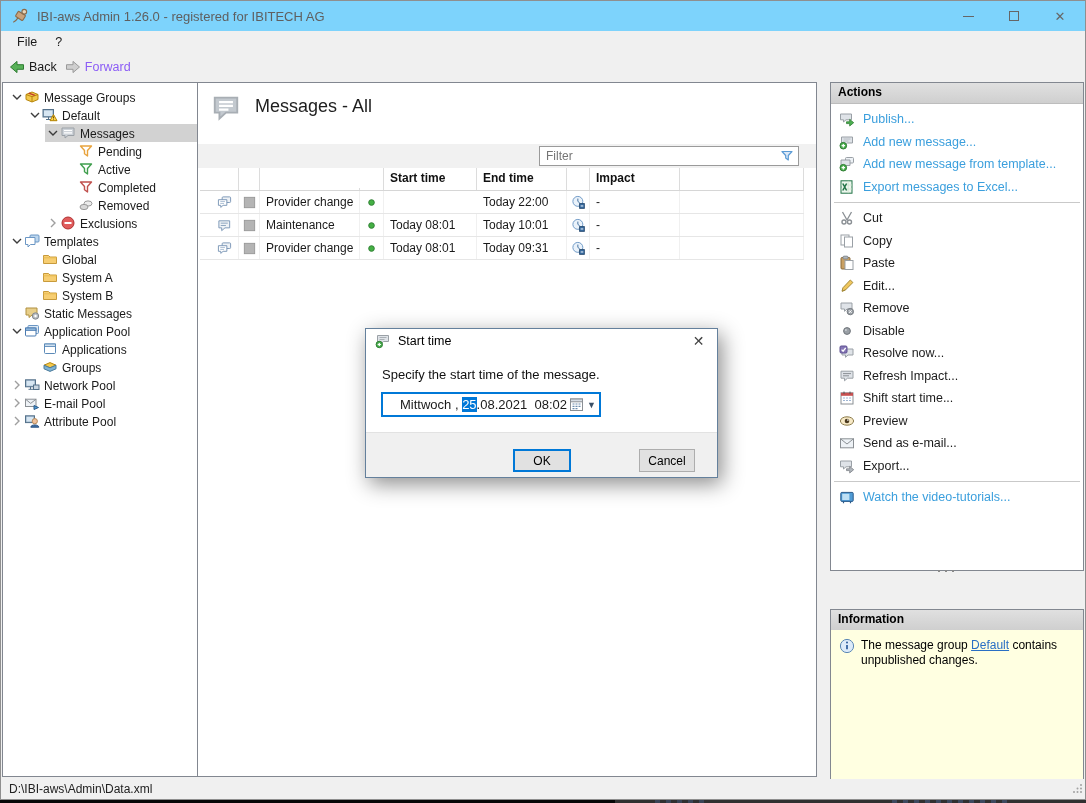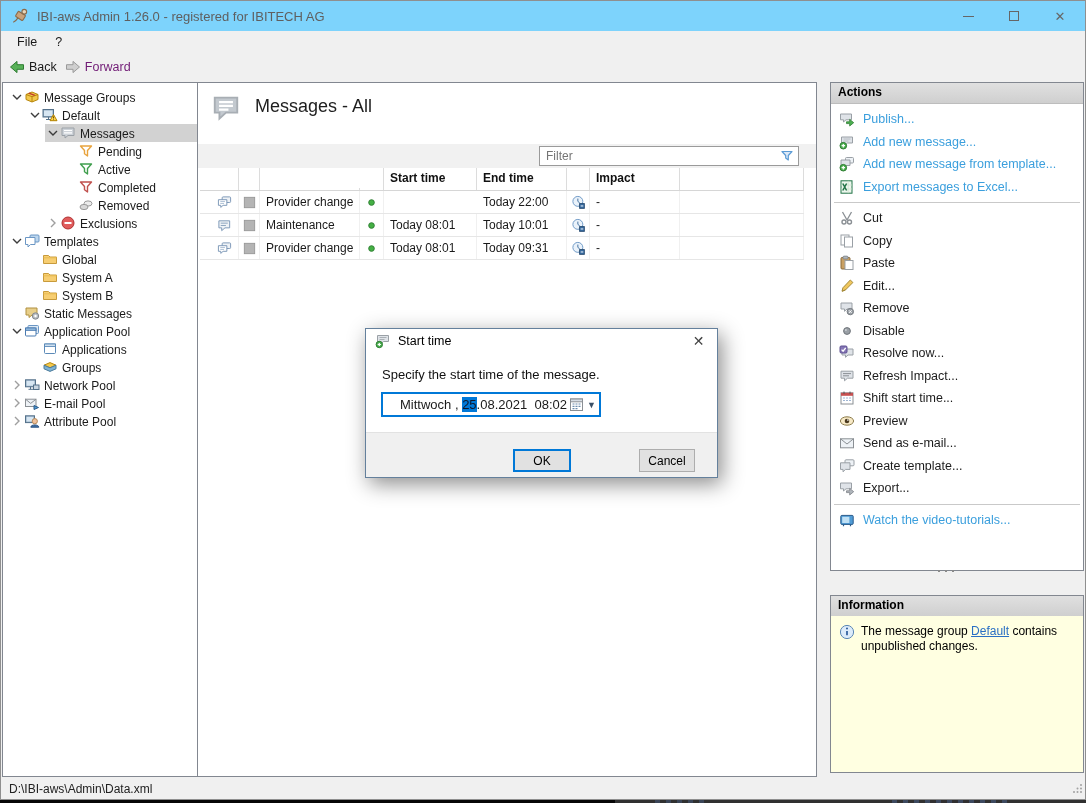--- a/index.html
+++ b/index.html
@@ -15,21 +15,21 @@
   .win-btn{width:46px;height:30px;display:flex;align-items:center;justify-content:center;color:#666;cursor:pointer}
   .g-min{width:11px;height:1px;background:#666}
   .g-max{width:10px;height:10px;border:1px solid #666;box-sizing:border-box}
   .g-close{font-size:13px;line-height:13px}
   #menubar{position:absolute;left:1px;top:31px;width:1084px;height:22px;background:#f0f0f0;display:flex;align-items:center}
   .menu-item{padding:0 9px;height:22px;line-height:22px;font-size:12.5px;cursor:pointer}
   .menu-item:first-child{margin-left:7px}
   #toolbar{position:absolute;left:1px;top:53px;width:1084px;height:28px;background:#f0f0f0;display:flex;align-items:center}
   .tool-btn{display:flex;align-items:center;margin-left:8px;font-size:12.5px;cursor:pointer}
   .tool-btn .lbl{margin-left:4px}
-  #tool-forward .lbl{color:#701a75}
+  #tool-forward .lbl{color:#8b5cf6}
   
   .panel{position:absolute;background:#fff;border:1px solid #828790;box-sizing:border-box}
   .panel-header{height:20px;background:linear-gradient(#e0e0e0,#cfcfcf);border-bottom:1px solid #bdbdbd;
                 font-weight:bold;font-size:12px;line-height:19px;padding-left:7px;color:#000}
   
   #nav-panel{left:2px;top:82px;width:199px;height:695px}
   .tree{padding-top:5px}
   .tree-row{display:flex;align-items:center;height:18px;cursor:default;white-space:nowrap}
   .tree-indent{flex:none}
   .tree-hl{display:flex;align-items:center;flex:1;height:18px;min-width:0}
@@ -60,21 +60,21 @@
   .action-list{padding-top:4px}
   .action-row{display:flex;align-items:center;height:22.5px;padding-left:8px;font-size:12.5px;
               color:#1c1c1c;cursor:pointer;white-space:nowrap}
   .action-row.link{color:#3b9fdd}
   .action-row .ic{margin-right:8px}
   .action-sep{border-top:1px solid #c9c9c9;margin:4px 3px}
   
   #splitter{position:absolute;left:938px;top:568px;width:40px;height:5px;display:flex;align-items:center;cursor:row-resize}
   #splitter i{width:2px;height:2px;background:#8a8a8a;margin-right:5px}
   
-  #info-panel{left:830px;top:595px;width:254px;height:178px}
+  #info-panel{left:830px;top:609px;width:254px;height:178px}
   #info-body{position:absolute;left:0;top:20px;right:0;bottom:0;background:#ffffe1;display:flex;padding:8px 6px 0 8px;box-sizing:border-box}
   #info-text{margin-left:6px;line-height:15px;font-size:12px;color:#000}
   #info-text a{color:#2a6fc4;text-decoration:underline;cursor:pointer}
   
   #statusbar{position:absolute;left:1px;top:779px;width:1084px;height:20px;background:#f0f0f0}
   #status-path{position:absolute;left:8px;top:3px;font-size:12px;color:#222}
   #grip{position:absolute;right:2px;bottom:2px}
   #taskbar-sliver{position:absolute;left:0;top:800px;width:1086px;height:3px;
       background:linear-gradient(to right,#060606 0,#060606 615px,#303030 615px,#303030 100%)}
   #taskbar-sliver b{position:absolute;top:0;height:3px;display:block;
@@ -83,21 +83,21 @@
   #dialog{position:absolute;left:365px;top:328px;width:353px;height:150px;background:#fff;
           border:1px solid #64809c;box-sizing:border-box;box-shadow:4px 6px 20px rgba(0,0,0,.45);z-index:40}
   .dlg-title{height:24px;display:flex;align-items:center;padding-left:9px;font-size:12.5px;color:#000}
   .dlg-title .ic{margin-right:7px}
   #dlg-close{position:absolute;right:10px;top:4px;width:17px;height:17px;text-align:center;
              line-height:17px;font-size:14px;color:#444;cursor:pointer}
   #dlg-text{position:absolute;left:16px;top:38px;font-size:13px;color:#111}
   #date-input{position:absolute;left:15px;top:63px;width:220px;height:25px;border:1px solid #0078d7;
               box-shadow:inset 0 0 0 1px #0078d7;box-sizing:border-box;display:flex;align-items:center;
               padding-left:18px;font-size:13px;cursor:text}
-  #date-input .sel{background:#0078d7;color:#0f172a}
+  #date-input .sel{background:#0078d7;color:#ffffff}
   #date-input span{white-space:pre}
   #date-btn{margin-left:auto;display:flex;align-items:center;padding-right:4px;cursor:pointer}
   #date-btn .arr{font-size:9px;color:#3a4f66;margin-left:2px}
   #dlg-footer{position:absolute;left:0;right:0;top:103px;bottom:0;background:#f0f0f0;border-top:1px solid #e2e2e2}
   .btn{position:absolute;top:16px;height:23px;background:#e1e1e1;border:1px solid #adadad;
        font-family:"Liberation Sans",sans-serif;font-size:12px;box-sizing:border-box;cursor:pointer;padding:0}
   #btn-ok{left:147px;width:58px;border:2px solid #0078d7}
   #btn-cancel{left:273px;width:56px}
 </style>
 </head>
@@ -700,29 +700,20 @@
         <span>Preview</span>
       </div>
       <div class="action-row">
         <span class="ic">
           <svg width="16" height="16" viewBox="0 0 16 16" xmlns="http://www.w3.org/2000/svg">
             <rect x="1.5" y="3.8" width="13" height="9" fill="#eef2f6" stroke="#8a8f94"></rect>
             <path d="M1.5 3.8L8 9l6.5-5.2" fill="none" stroke="#8a8f94"></path>
           </svg>
         </span>
         <span>Send as e-mail...</span>
-      </div>
-      <div class="action-row">
-        <span class="ic">
-          <svg width="16" height="16" viewBox="0 0 16 16" xmlns="http://www.w3.org/2000/svg">
-            <rect x="6" y="1.8" width="9" height="6" rx="1" fill="#eef2f6" stroke="#9aa0a6"></rect>
-            <path d="M1.5 4.8H11v6.6H6.5L4 13.8v-2.4H1.5z" fill="#dfe3e8" stroke="#9aa0a6"></path>
-          </svg>
-        </span>
-        <span>Create template...</span>
       </div>
       <div class="action-row">
         <span class="ic">
           <svg width="16" height="16" viewBox="0 0 16 16" xmlns="http://www.w3.org/2000/svg">
             <path d="M1.5 3h11v5.8H7L4.5 11V8.8h-3z" fill="#dfe3e8" stroke="#9aa0a6"></path>
             <path d="M7.5 10.8h3.2V8.4l4 3.3-4 3.3v-2.4H7.5z" fill="#b0b6bc" stroke="#7d8288" stroke-width=".8"></path>
           </svg>
         </span>
         <span>Export...</span>
       </div>

